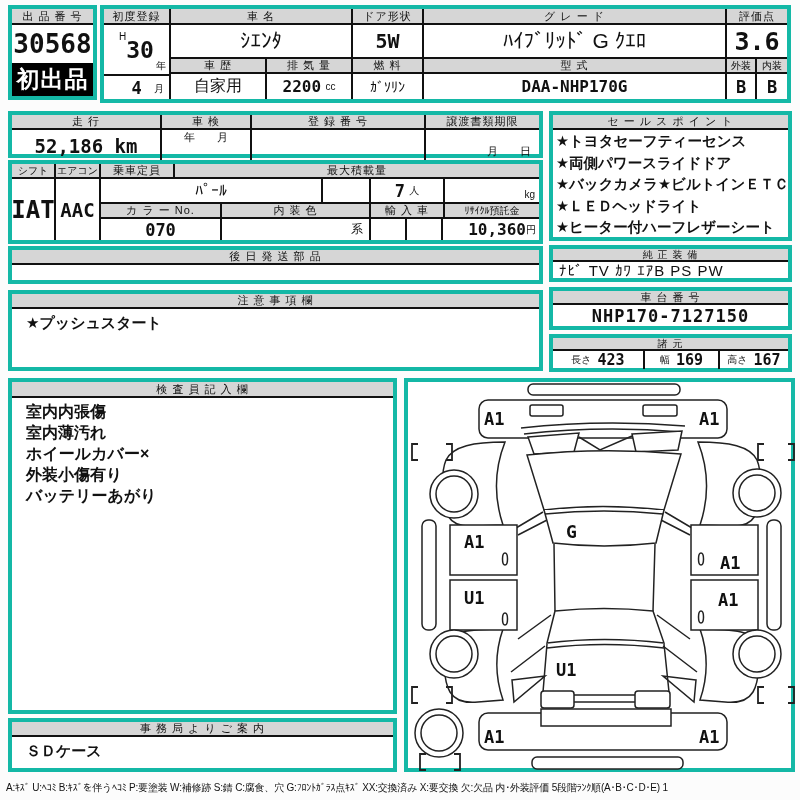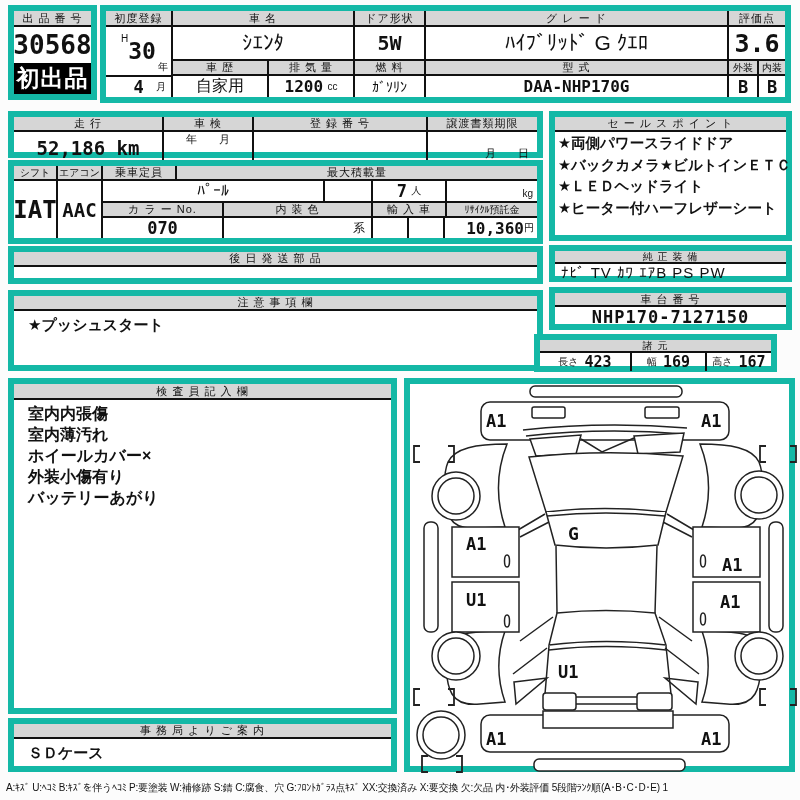--- a/index.html
+++ b/index.html
@@ -1,18 +1,18 @@
 <!DOCTYPE html>
 <html><head>
 <meta charset="utf-8">
 <style>
   html,body{margin:0;padding:0}
   body{width:800px;height:800px;position:relative;background:#fcfcfc;
        font-family:"Liberation Sans","DejaVu Sans",sans-serif;color:#111;overflow:hidden}
-  .box{position:absolute;box-sizing:border-box;border:6px solid #14b8a6;background:#fff}
+  .box{position:absolute;box-sizing:border-box;border:4px solid #14b8a6;background:#fff}
   .abs{position:absolute;box-sizing:border-box}
   .hd{background:#d6d6d6;display:flex;align-items:center;justify-content:center;
       font-size:11px;font-weight:normal;box-sizing:border-box;letter-spacing:1px;white-space:nowrap}
   .cell{display:flex;align-items:center;justify-content:center;box-sizing:border-box;white-space:nowrap}
   .row{display:flex;box-sizing:border-box}
   .col{display:flex;flex-direction:column;box-sizing:border-box}
   .bb{border-bottom:2px solid #111}
   .br{border-right:2px solid #111}
   .num{font-family:"DejaVu Sans Mono","Liberation Mono",monospace;font-weight:bold}
   .bold{font-weight:normal}
@@ -48,21 +48,21 @@
     <div class="hd bb" style="height:16px">車 名</div>
     <div class="cell bold bb" style="height:34px;font-size:21px">ｼｴﾝﾀ</div>
     <div class="row" style="flex:1">
       <div class="col br" style="width:96px">
         <div class="hd bb" style="height:15px">車 歴</div>
         <div class="cell bold" style="flex:1;font-size:16px">自家用</div>
       </div>
       <div class="col" style="flex:1">
         <div class="hd bb" style="height:15px">排 気 量</div>
         <div class="cell" style="flex:1">
-          <span class="num" style="font-size:16px">1200</span>&nbsp;<span class="sm">cc</span>
+          <span class="num" style="font-size:16px">2200</span>&nbsp;<span class="sm">cc</span>
         </div>
       </div>
     </div>
   </div>
 
   <div class="col br" style="width:71px">
     <div class="hd bb" style="height:16px">ドア形状</div>
     <div class="cell num bb" style="height:34px;font-size:20px">5W</div>
     <div class="hd bb" style="height:15px">燃 料</div>
     <div class="cell bold" style="flex:1;font-size:14px">ｶﾞｿﾘﾝ</div>
@@ -151,38 +151,39 @@
 </div>
 
 <div class="box col" style="left:8px;top:290px;width:535px;height:81px">
   <div class="hd bb" style="height:15px">注 意 事 項 欄</div>
   <div class="lines" style="font-size:15px">★プッシュスタート</div>
 </div>
 
 <div class="box col" style="left:549px;top:111px;width:243px;height:130px">
   <div class="hd bb" style="height:15px">セ ー ル ス ポ イ ン ト</div>
   <div style="padding:1px 3px;font-size:14.5px;font-weight:bold;line-height:21.5px;white-space:nowrap">
+    <div>★トヨタセーフティーセンス</div>
     <div>★両側パワースライドドア</div>
     <div>★バックカメラ★ビルトインＥＴＣ</div>
     <div>★ＬＥＤヘッドライト</div>
     <div>★ヒーター付ハーフレザーシート</div>
   </div>
 </div>
 
 <div class="box col" style="left:549px;top:245px;width:243px;height:37px">
   <div class="hd bb" style="height:13px;font-size:10px">純 正 装 備</div>
   <div class="cell bold" style="flex:1;justify-content:flex-start;padding-left:6px;font-size:15px;letter-spacing:1px">ﾅﾋﾞ TV ｶﾜ ｴｱB PS PW</div>
 </div>
 
 <div class="box col" style="left:549px;top:287px;width:243px;height:43px">
   <div class="hd bb" style="height:14px">車 台 番 号</div>
   <div class="cell num" style="flex:1;font-size:17px;letter-spacing:1px">NHP170-7127150</div>
 </div>
 
-<div class="box col" style="left:534px;top:334px;width:243px;height:38px">
+<div class="box col" style="left:549px;top:334px;width:243px;height:38px">
   <div class="hd bb" style="height:13px;font-size:10px">諸 元</div>
   <div class="row" style="flex:1">
     <div class="cell br" style="width:92px;flex:none;gap:6px">
       <span class="sm">長さ</span>
         <span class="num" style="font-size:15px">423</span>
     </div>
     <div class="cell br" style="width:75px;flex:none;gap:6px">
       <span class="sm">幅</span>
         <span class="num" style="font-size:15px">169</span>
     </div>

